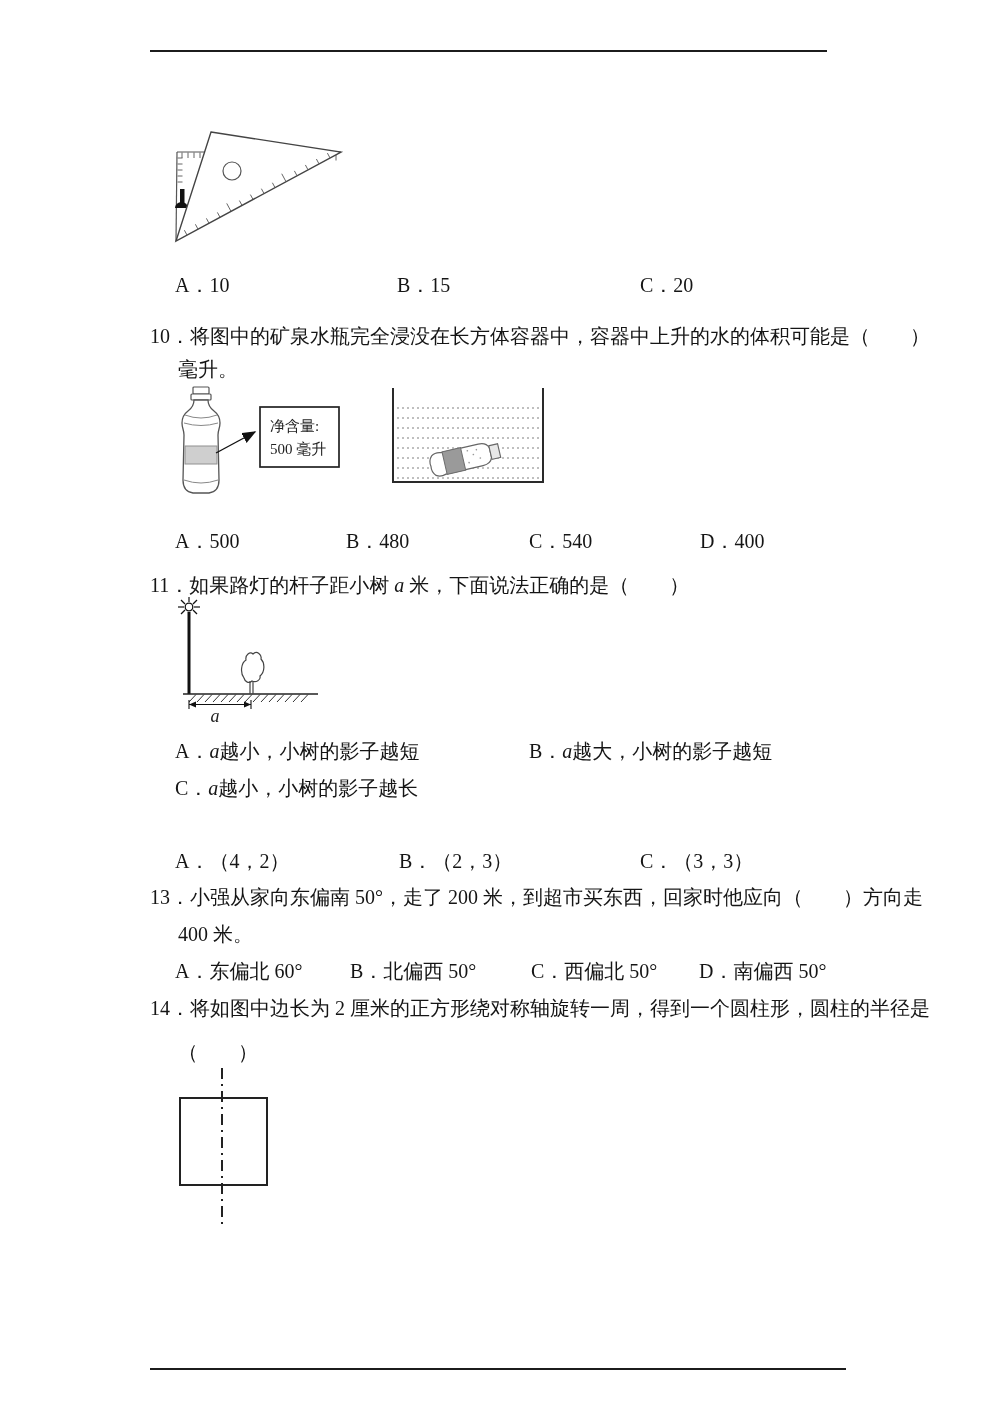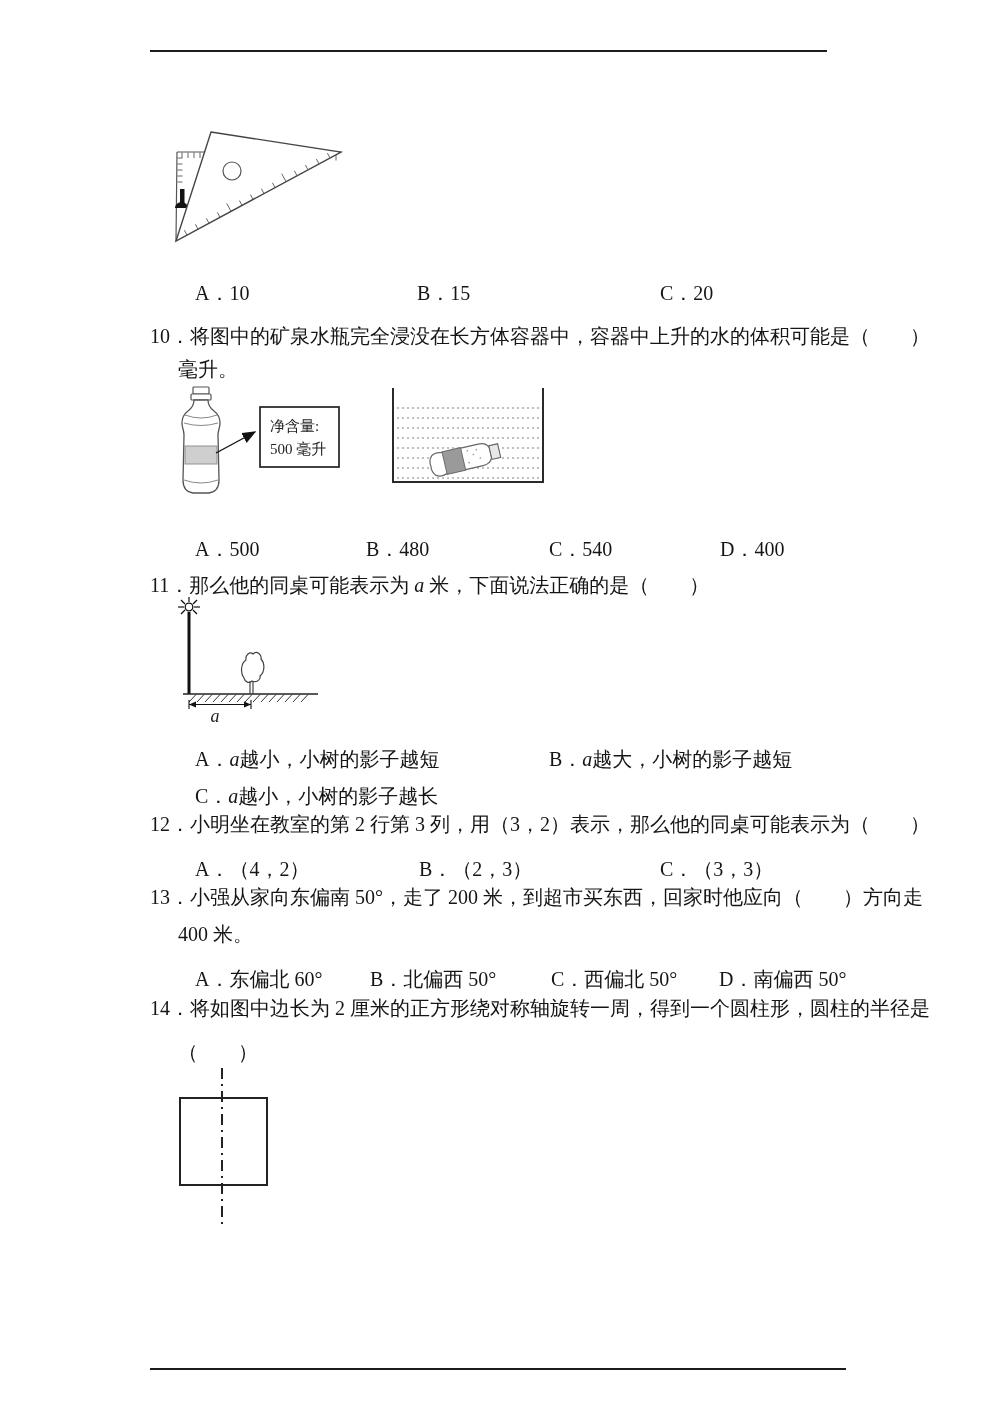--- a/index.html
+++ b/index.html
@@ -2,21 +2,21 @@
 <html><head>
 <meta charset="utf-8">
 <style>
   html,body { margin:0; padding:0; background:#ffffff; }
   .page {
     position:relative; width:1000px; height:1415px; background:#ffffff;
     font-family:"Liberation Serif", serif; color:#151515; overflow:hidden;
   }
   .rule { position:absolute; height:2px; background:#1c1c1c; }
   .row  { position:absolute; white-space:nowrap; font-size:20px; line-height:26px; height:26px; }
-  .row .opt { position:absolute; top:8px; white-space:nowrap;margin-left:20px; }
+  .row .opt { position:absolute; top:0; white-space:nowrap; }
   .var { font-style:italic; font-family:"Liberation Serif", serif; }
   .fig { position:absolute; }
   svg text { font-family:"Liberation Serif", serif; fill:#222; }
 </style>
 </head>
 <body>
 
 <div class="page">
 
   <div class="rule" style="left:150px; top:50px; width:677px;"></div>
@@ -129,21 +129,21 @@
     </g>
   </svg>
 
   <div class="row" style="left:0; top:528px; width:860px;">
     <span class="opt" style="left:175px">A．500</span>
     <span class="opt" style="left:346px">B．480</span>
     <span class="opt" style="left:529px">C．540</span>
     <span class="opt" style="left:700px">D．400</span>
   </div>
 
-  <div class="row" style="left:150px; top:572px;"><span>11．</span><span>那么他的同桌可能表示为 </span><i class="var">a</i><span> 米，下面说法正确的是（　　）</span></div>
+  <div class="row" style="left:150px; top:572px;"><span>11．</span><span>如果路灯的杆子距小树 </span><i class="var">a</i><span> 米，下面说法正确的是（　　）</span></div>
 
   <svg class="fig" style="left:160px; top:596px;" width="180" height="140" viewBox="0 0 180 140">
     <g>
       <line x1="29" y1="16" x2="29" y2="98" stroke="#111" stroke-width="3"></line>
       <circle cx="29" cy="11" r="3.8" fill="#fff" stroke="#111" stroke-width="1.3"></circle>
       <g stroke="#111" stroke-width="1.2">
         <line x1="29" y1="6" x2="29" y2="1"></line>
         <line x1="33" y1="8" x2="37" y2="4"></line>
         <line x1="34" y1="11" x2="40" y2="11"></line>
         <line x1="33" y1="14" x2="37" y2="18"></line>
@@ -186,21 +186,20 @@
   </svg>
 
   <div class="row" style="left:0; top:738px; width:1000px;">
     <span class="opt" style="left:175px"><span>A．</span><i class="var">a</i><span>越小，小树的影子越短</span></span>
     <span class="opt" style="left:529px"><span>B．</span><i class="var">a</i><span>越大，小树的影子越短</span></span>
   </div>
   <div class="row" style="left:0; top:775px; width:1000px;">
     <span class="opt" style="left:175px"><span>C．</span><i class="var">a</i><span>越小，小树的影子越长</span></span>
   </div>
 
-  <div class="row" style="left:150px; top:811px;"><span>12．</span><span>小明坐在教室的第 2 行第 3 列，用（3，2）表示，那么他的同桌可能表示为（　　）</span></div>
   <div class="row" style="left:0; top:848px; width:1000px;text-decoration:underline;">
     <span class="opt" style="left:175px">A．（4，2）</span>
     <span class="opt" style="left:399px">B．（2，3）</span>
     <span class="opt" style="left:640px">C．（3，3）</span>
   </div>
 
   <div class="row" style="left:150px; top:884px;"><span>13．</span><span>小强从家向东偏南 50°，走了 200 米，到超市买东西，回家时他应向（　　）方向走</span></div>
   <div class="row" style="left:178px; top:921px;">400 米。</div>
   <div class="row" style="left:0; top:958px; width:1000px;">
     <span class="opt" style="left:175px">A．东偏北 60°</span>

